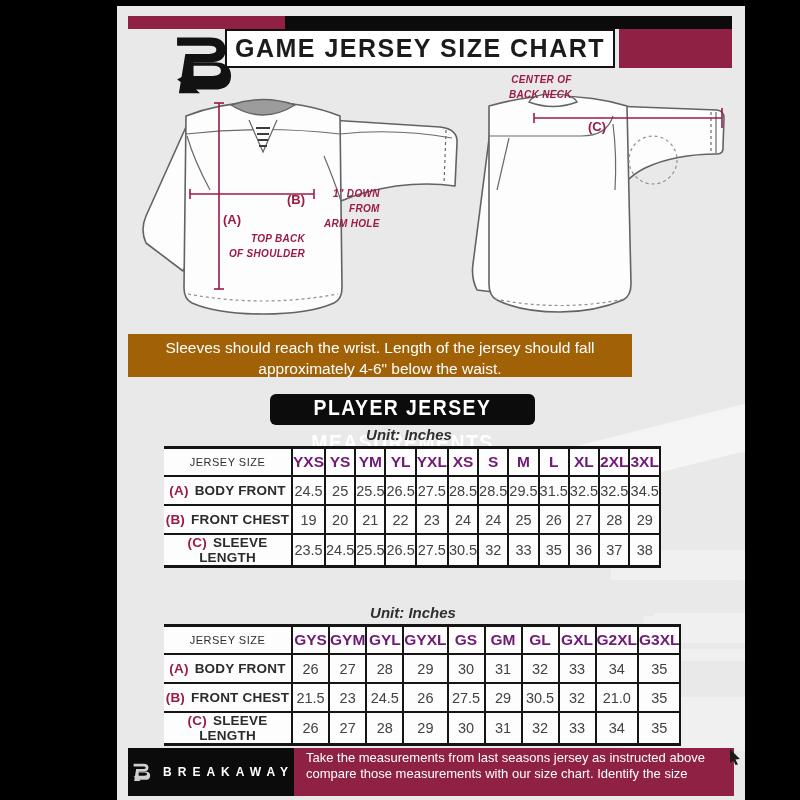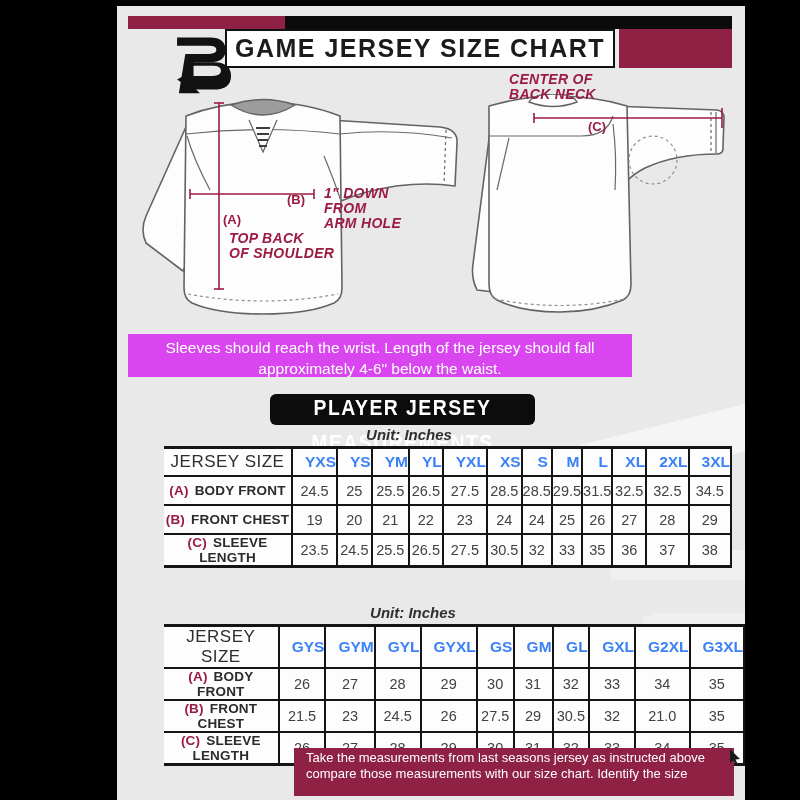--- a/index.html
+++ b/index.html
@@ -13,44 +13,44 @@
   .title-box{left:108px;top:23px;width:390px;height:39px;background:#fff;border:2px solid #111;box-sizing:border-box;
              text-align:center;line-height:35px;font-size:25px;font-weight:bold;letter-spacing:1.5px;color:#1b1b1b;}
   .maroon-block{left:502px;top:23px;width:113px;height:39px;background:#8e2144;}
   
   .watermark{left:440px;top:520px;width:300px;height:300px;opacity:.85;}
   .swoosh{left:460px;top:408px;width:260px;height:46px;background:rgba(255,255,255,.55);transform:rotate(-14deg);}
   
   .jersey{pointer-events:none;}
   .ann{color:#9b1b42;}
   .ann-key{font-weight:bold;font-size:13px;}
-  .ann-txt{font-style:italic;font-weight:bold;font-size:14px;line-height:15px;letter-spacing:.3px;}
-  
-  .notice{left:11px;top:328px;width:504px;height:43px;background:#d946ef;color:#fff;text-align:center;
+  .ann-txt{font-style:italic;font-weight:bold;font-size:10px;line-height:15px;letter-spacing:.3px;text-align:right;}
+  
+  .notice{left:11px;top:328px;width:504px;height:43px;background:#a16207;color:#fff;text-align:center;
           font-size:15.5px;line-height:21px;padding-top:3px;box-sizing:border-box;}
   
   .section-box{background:#0c0c0c;border-radius:6px;color:#fff;text-align:center;}
   .section-box span{display:inline-block;font-weight:bold;font-size:20px;letter-spacing:1.5px;transform:scale(.97,1.12);line-height:31px;}
   .player-box{left:153px;top:388px;width:265px;height:31px;}
   .goalie-box{left:155px;top:566px;width:300px;height:31px;}
   .unit{font-style:italic;font-weight:bold;font-size:15px;color:#2f2f2f;text-align:center;}
   .unit-player{left:47px;top:420px;width:490px;}
   .unit-goalie{left:47px;top:598px;width:498px;}
   
   .tbl-wrap-player{left:47px;top:440px;}
   .tbl-wrap-goalie{left:47px;top:618px;}
   table{border-collapse:collapse;background:#fdfdfd;}
   th,td{border-left:2px solid #151515;border-right:2px solid #151515;padding:0;text-align:center;}
   thead tr{border-top:3px solid #151515;border-bottom:2px solid #151515;}
   tbody tr{border-bottom:2px solid #151515;padding-left:24px;}
   tbody tr:last-child{border-bottom:3px solid #151515;}
   th{height:26px;} td{height:27px;}
   .lbl{border-left:none;}
-  .lbl-header{font-size:17px;font-weight:normal;letter-spacing:.5px;color:#2e2e2e;}
-  .size-h{font-weight:bold;font-size:15.5px;color:#3b82f6;padding-left:12px;}
+  .lbl-header{font-size:11px;font-weight:normal;letter-spacing:.5px;color:#2e2e2e;}
+  .size-h{font-weight:bold;font-size:15.5px;color:#701a75;}
   td.val{font-size:14.5px;color:#424242;}
   .row-lbl{font-size:13.5px;font-weight:bold;color:#2b2b2b;letter-spacing:.2px;}
   .key{color:#9b1b42;font-weight:bold;margin-right:6px;}
   
   .footer-black{left:11px;top:742px;width:166px;height:48px;background:#0b0b0b;display:flex;align-items:center;justify-content:center;gap:7px;}
   .brand{color:#fff;font-weight:bold;font-size:12px;letter-spacing:6px;}
   .footer-maroon{left:177px;top:742px;width:440px;height:48px;background:#8e2144;color:#fff;
                  font-size:13px;line-height:15.5px;padding:2px 0 0 12px;box-sizing:border-box;}
   .cursor{left:612px;top:743px;width:12px;height:16px;}
 </style>
@@ -316,20 +316,30 @@
               <td class="val">31</td>
               <td class="val">32</td>
               <td class="val">33</td>
               <td class="val">34</td>
               <td class="val">35</td>
             </tr>
           </tbody>
         </table>
       </div>
 
+    <div class="abs footer-black">
+      <svg style="width:30px;height:26px;" viewBox="0 0 100 70">
+        <g fill="#cfcfcf">
+          <path d="M20 6 h36 q17 0 17 14 q0 13 -17 13 h-26 v-9 h25 q8 0 8 -4.5 q0 -4.5 -8 -4.5 h-35 z"></path>
+          <path d="M30 33 h30 q19 0 19 15 q0 15 -19 15 h-24 l-16 -11 7 -4 h32 q9 0 9 -5.5 q0 -5.5 -9 -5.5 h-29 z"></path>
+          <path d="M29 24 h9 v36 l7 7 h-23 z"></path>
+        </g>
+      </svg>
+      <span class="brand">BREAKAWAY</span>
+    </div>
     <div class="abs footer-maroon">
       <div>Take the measurements from last seasons jersey as instructed above</div>
       <div>compare those measurements  with our size chart. Identify the size</div>
     </div>
 
     <svg class="abs cursor" viewBox="0 0 12 16">
       <path d="M1 0 L11 10 L6.5 10.5 L9 15.5 L6.5 16 L4.5 11.5 L1 14 Z" fill="#1a1a1a"></path>
     </svg>
 
   </div>

